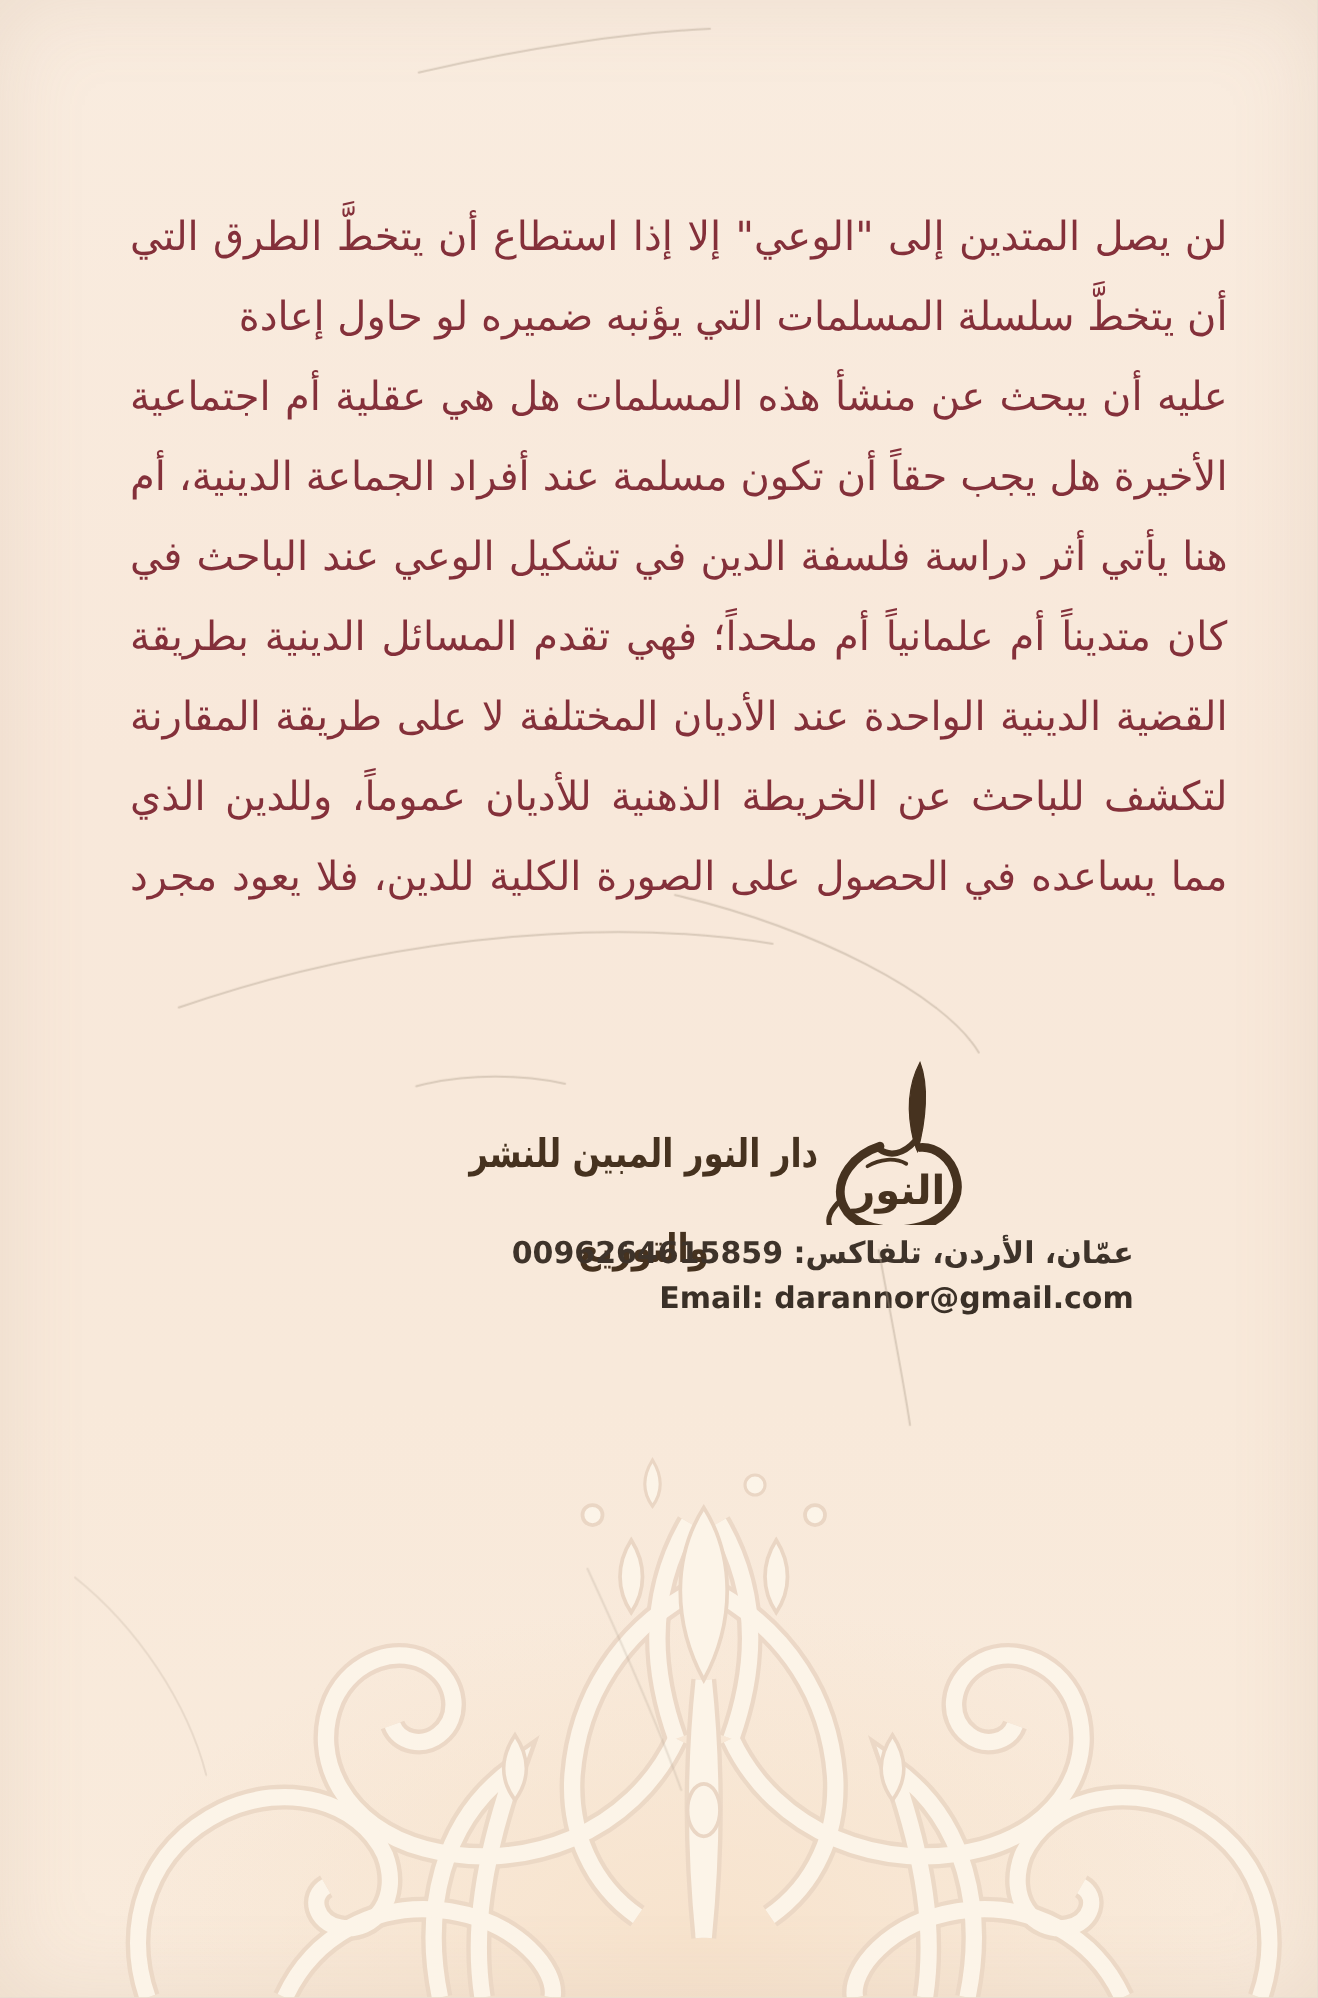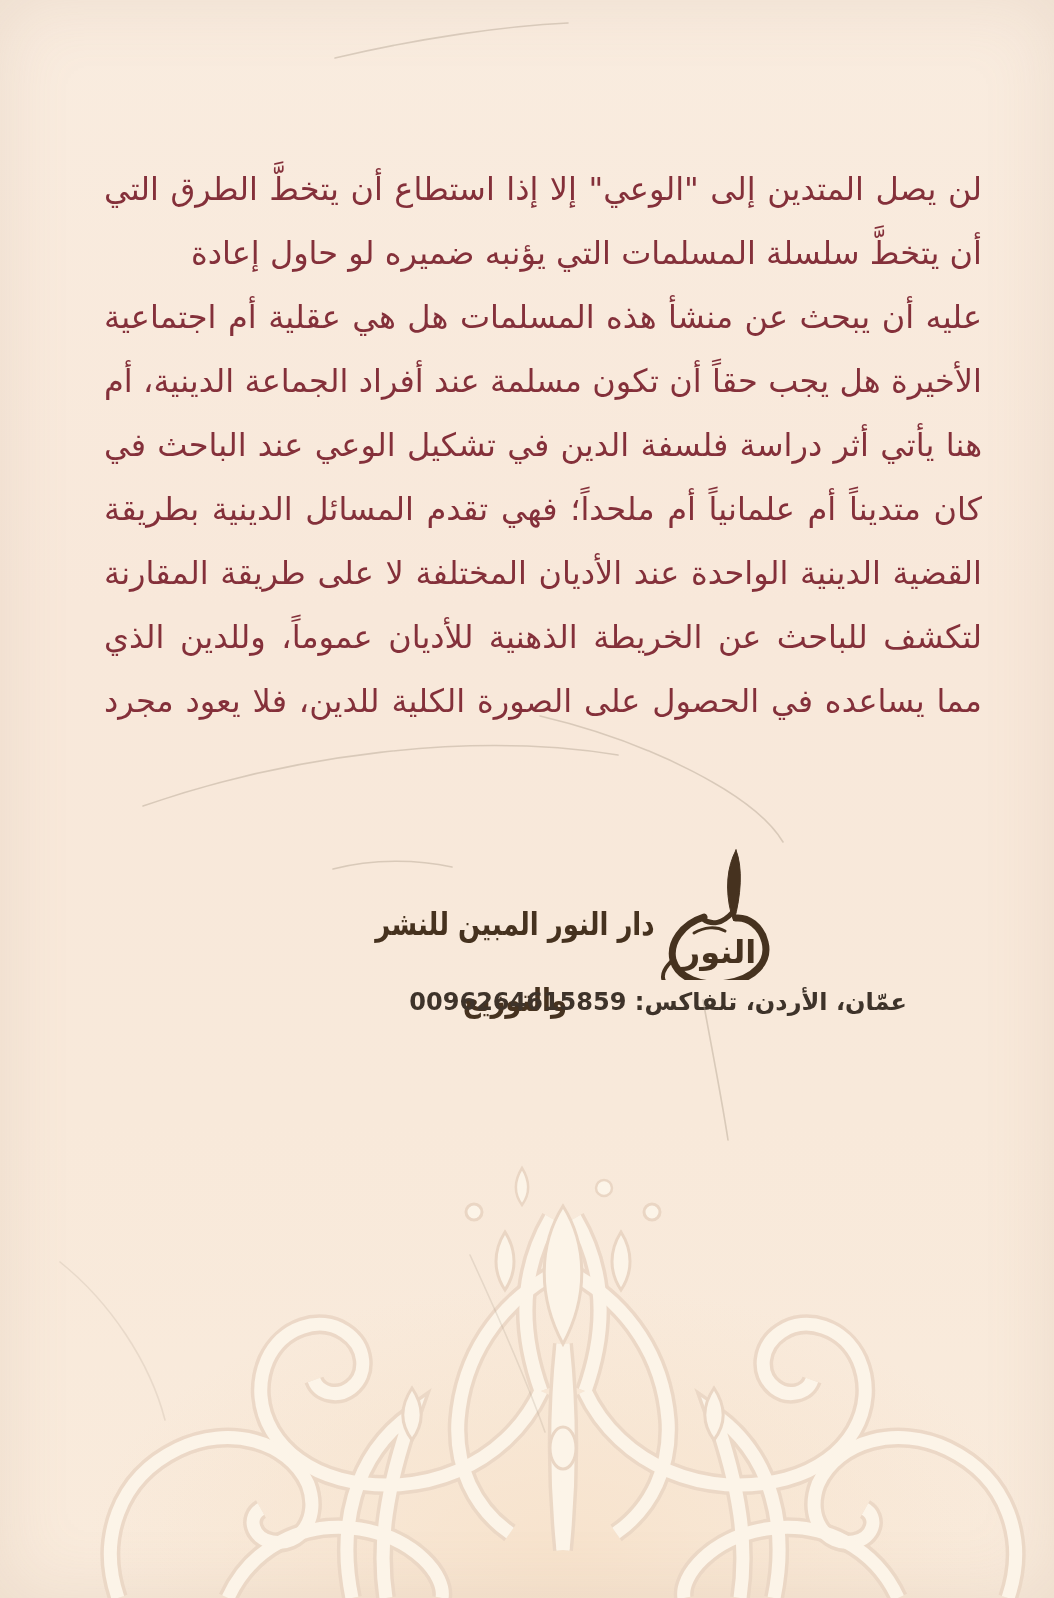--- a/index.html
+++ b/index.html
@@ -83,20 +83,21 @@
       <path d="M21,113 C13,120 9,128 12,134" stroke-width="4"></path>
       <path d="M42,86 C52,80 64,79 73,84" stroke-width="3"></path>
     </g>
     <text x="67" y="116" text-anchor="middle" font-size="32" font-weight="bold" fill="#46321f">النور</text>
   </svg>
 
   <div class="publisher-name">دار النور المبين للنشر والتوزيع</div>
 
   <div class="contact">
     <div class="fax">عمّان، الأردن، تلفاكس: 0096264615859</div>
+    <div class="email">Email: darannor@gmail.com</div>
   </div>
 
   <svg class="damask" viewBox="0 0 1054 450" aria-hidden="true">
     <defs>
       <g id="ornpaths">
         <path d="M551,70 C523,118 517,176 541,243"></path>
         <path d="M541,243 C506,318 420,352 340,331 C276,314 247,259 267,212 C282,179 320,167 345,184 C366,198 369,226 351,240 C338,250 319,246 314,232"></path>
         <path d="M549,128 C498,158 463,208 458,272 C455,318 474,360 510,385"></path>
         <path d="M352,450 C338,382 352,308 412,266 C386,340 378,398 386,450"></path>
         <path d="M118,450 C98,392 118,330 178,301 C228,277 288,292 308,336 C321,370 300,399 272,394 C252,390 247,369 261,361"></path>

